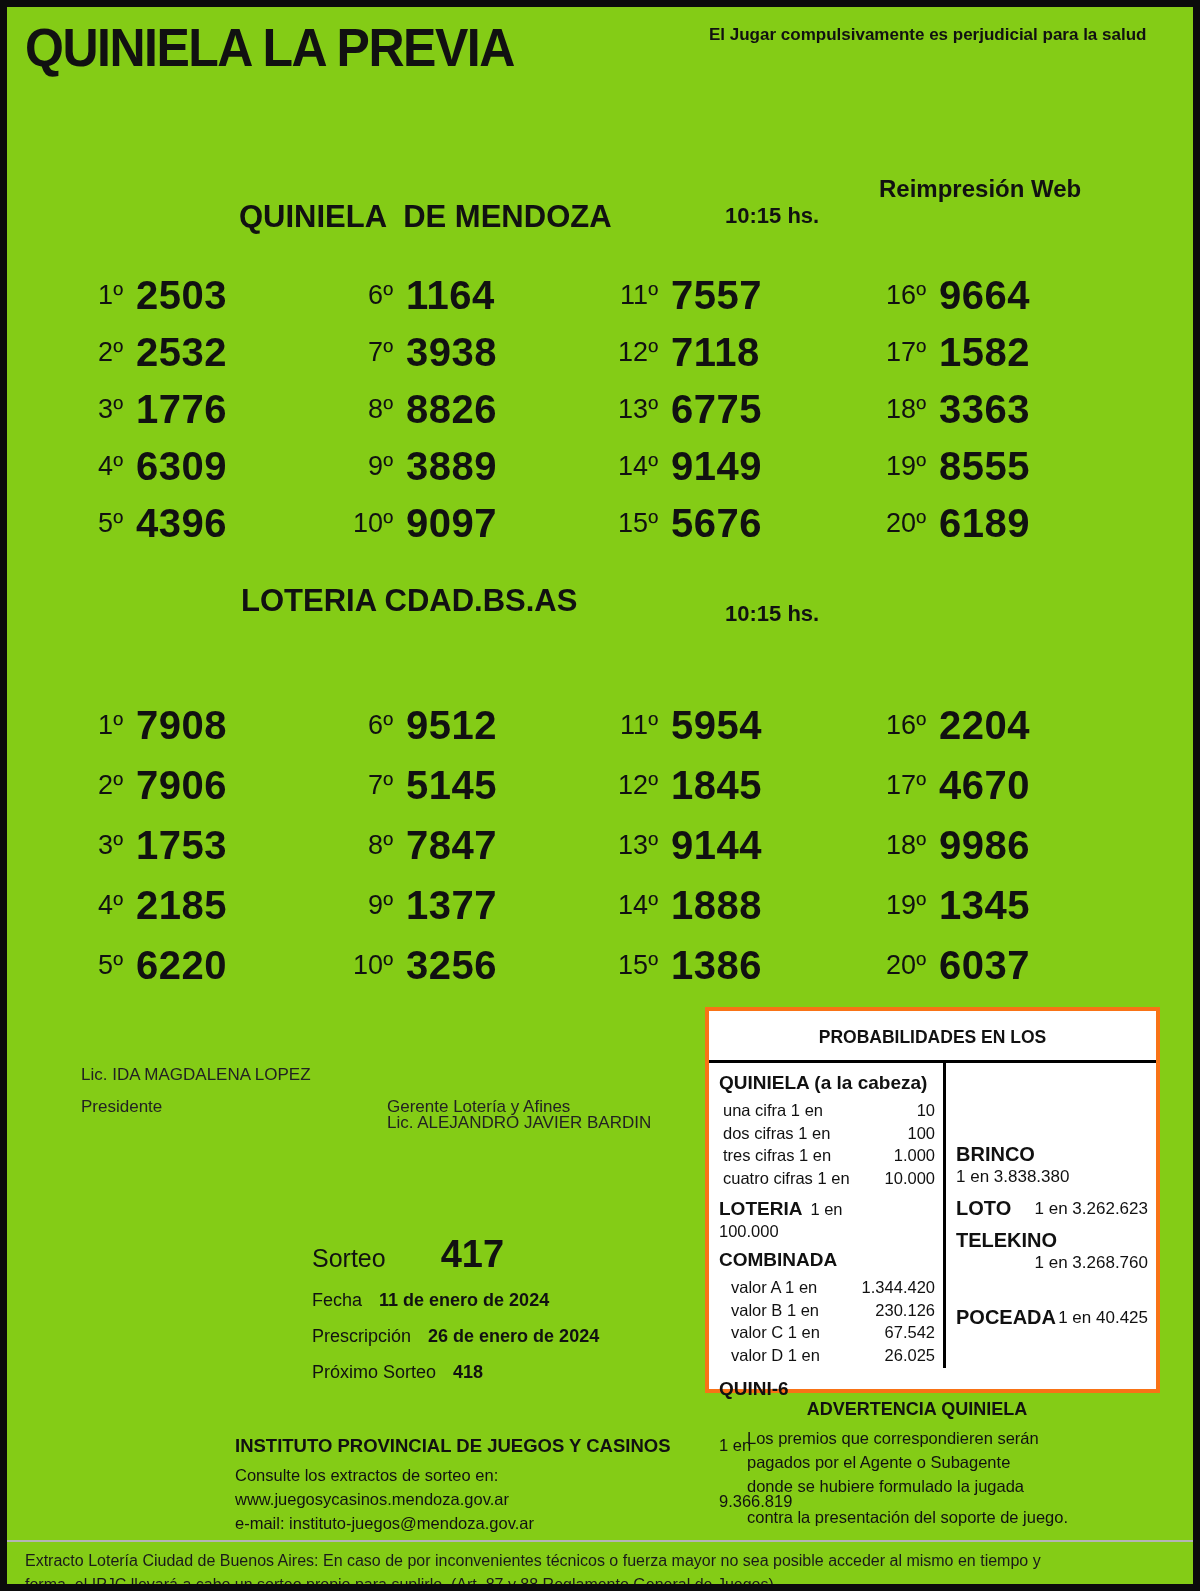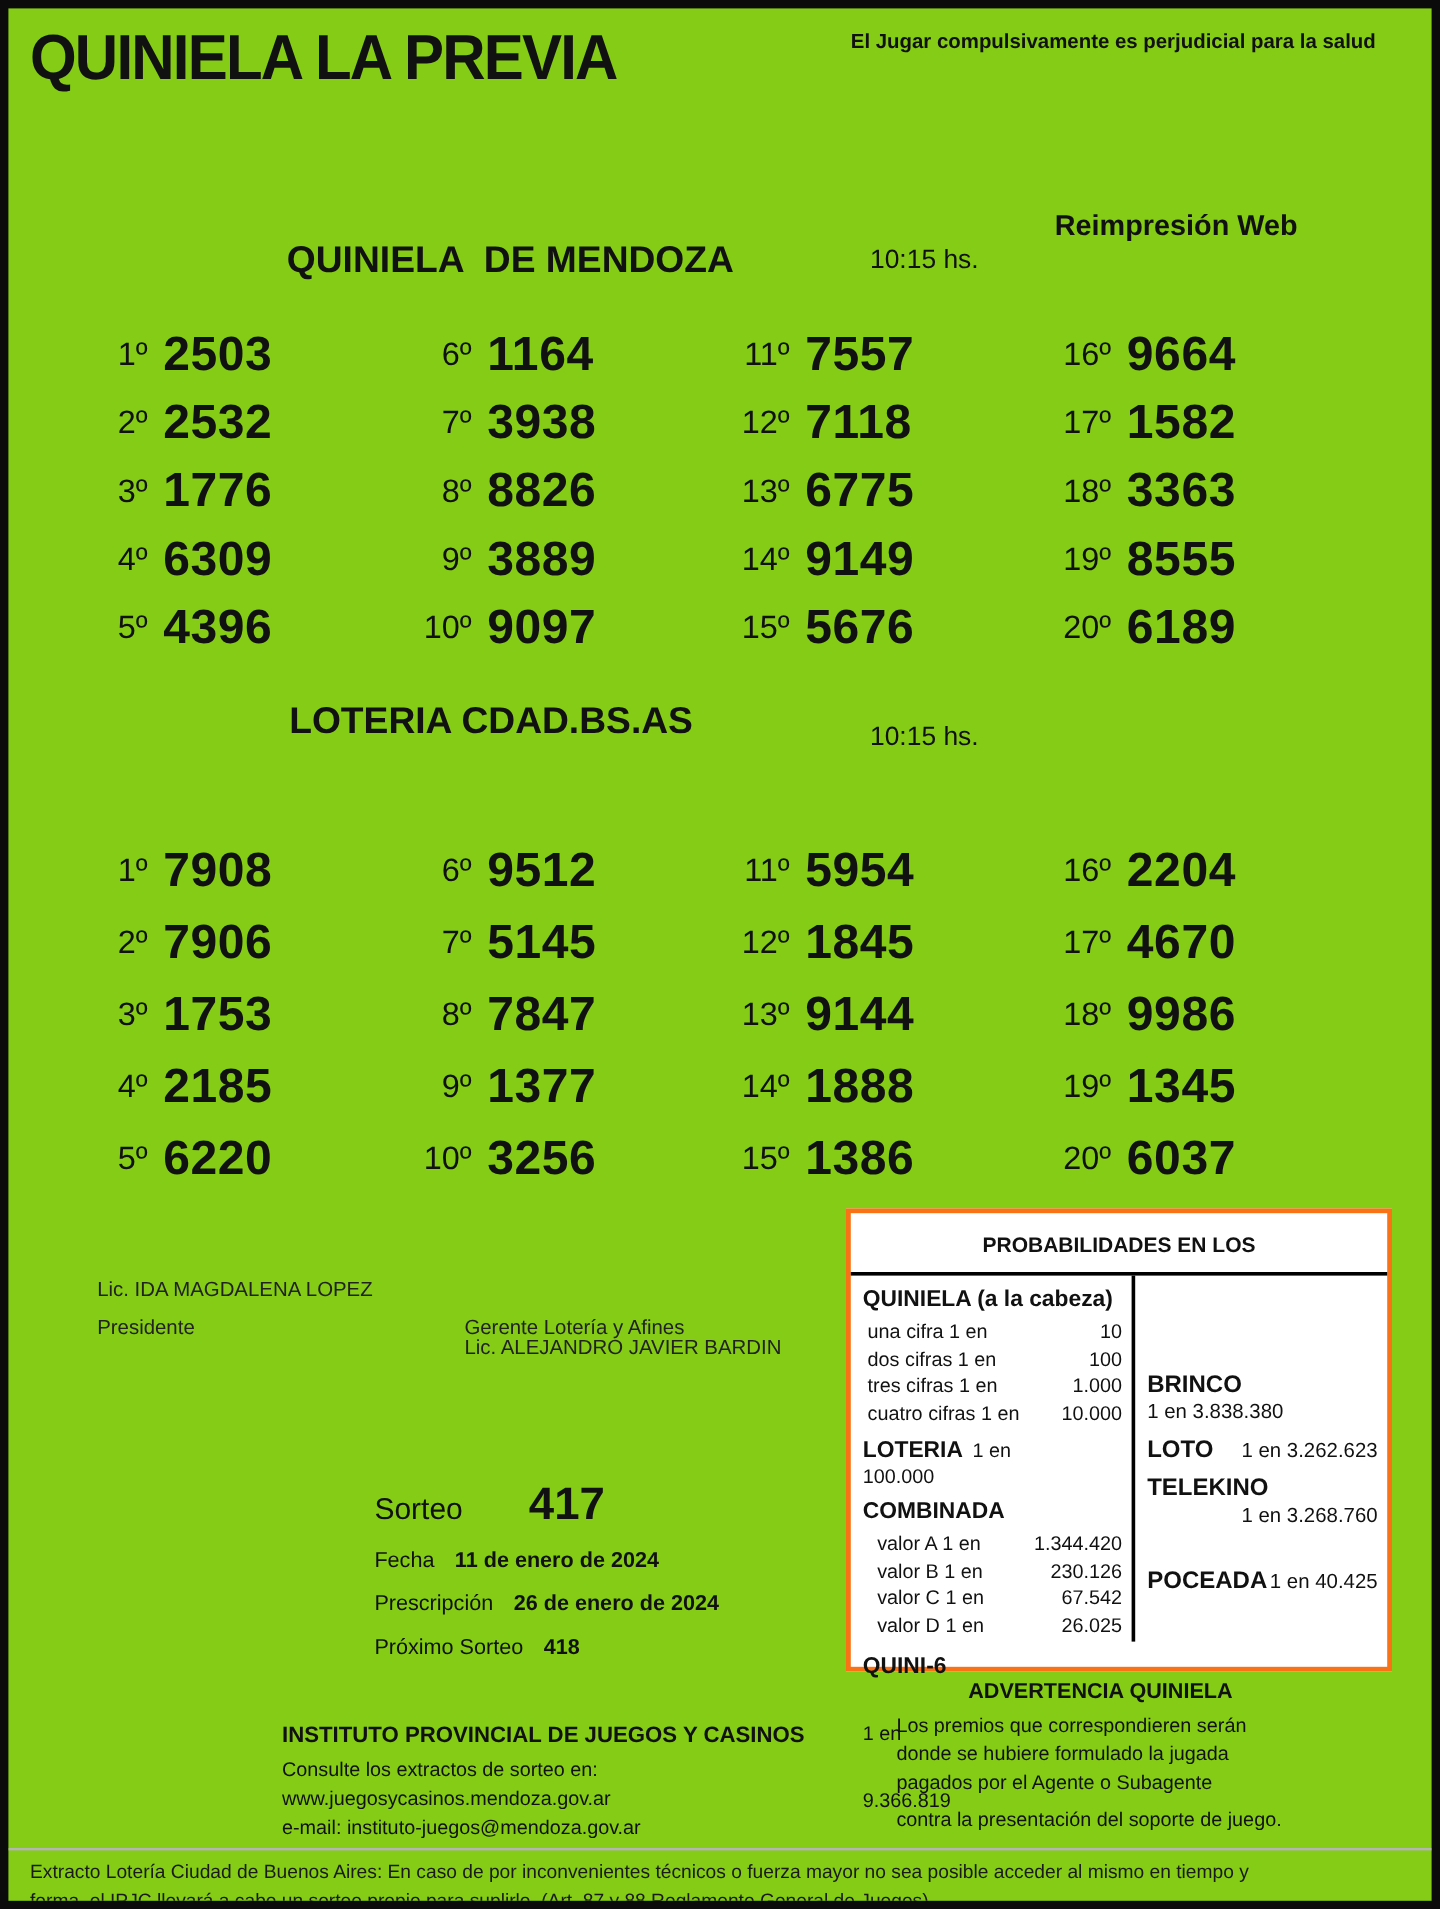--- a/index.html
+++ b/index.html
@@ -12,21 +12,21 @@
   }
   .abs{position:absolute;}
   .title{
     left:18px; top:10px; font-size:50px; font-weight:bold;
     letter-spacing:-1.5px; transform:scaleY(1.06); transform-origin:top left;
   }
   .warning{left:702px; top:18px; width:470px; font-size:17px; font-weight:bold;}
   .sec-title{font-size:31px; font-weight:bold; white-space:pre;}
   .mendoza-title{left:232px; top:192px;}
   .mendoza-time{left:718px; top:196px;}
-  .sec-time{font-size:22px; font-weight:normal;}
+  .sec-time{font-size:22px; font-weight:bold;}
   .reprint{left:872px; top:168px; font-size:24px; font-weight:bold;}
   .bsas-title{left:234px; top:576px;}
   .bsas-time{left:718px; top:594px;}
 
   .res-grid{left:58px; width:1100px; display:flex;}
   #mendoza-grid{top:268px;}
   #bsas-grid{top:698px;}
   .res-col{width:270px;}
   .res-col:nth-child(2){width:265px;}
   .res-col:nth-child(3){width:268px;}
@@ -381,22 +381,22 @@
             <span class="rgame-val">1 en 40.425</span>
           </div>
         </div>
     </div>
   </div>
 
   <div class="abs adv-block">
     <div class="adv-title">ADVERTENCIA QUINIELA</div>
     <div id="adv-lines">
         <div class="adv-line">Los premios que correspondieren serán</div>
+        <div class="adv-line">pagados por el Agente o Subagente</div>
         <div class="adv-line">donde se hubiere formulado la jugada</div>
-        <div class="adv-line">pagados por el Agente o Subagente</div>
         <div class="adv-line">contra la presentación del soporte de juego.</div>
       </div>
   </div>
 
   <div class="abs inst-block">
     <div class="inst-name">INSTITUTO PROVINCIAL DE JUEGOS Y CASINOS</div>
     <div class="inst-line">Consulte los extractos de sorteo en:</div>
     <div class="inst-line">www.juegosycasinos.mendoza.gov.ar</div>
     <div class="inst-line">e-mail:  instituto-juegos@mendoza.gov.ar</div>
   </div>

